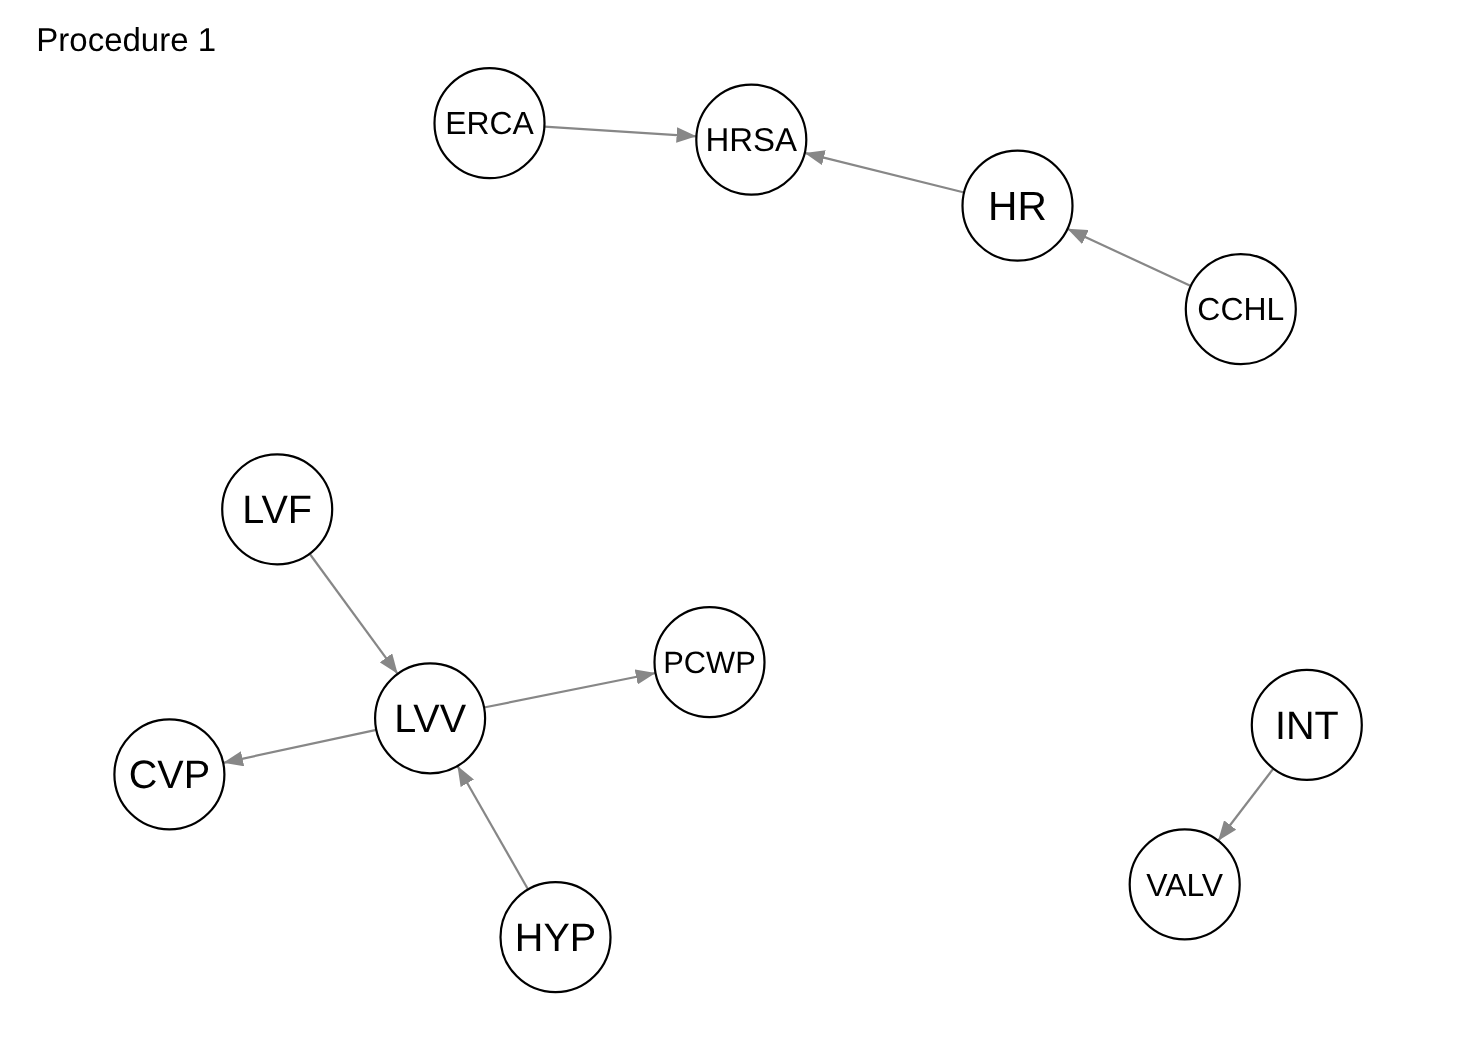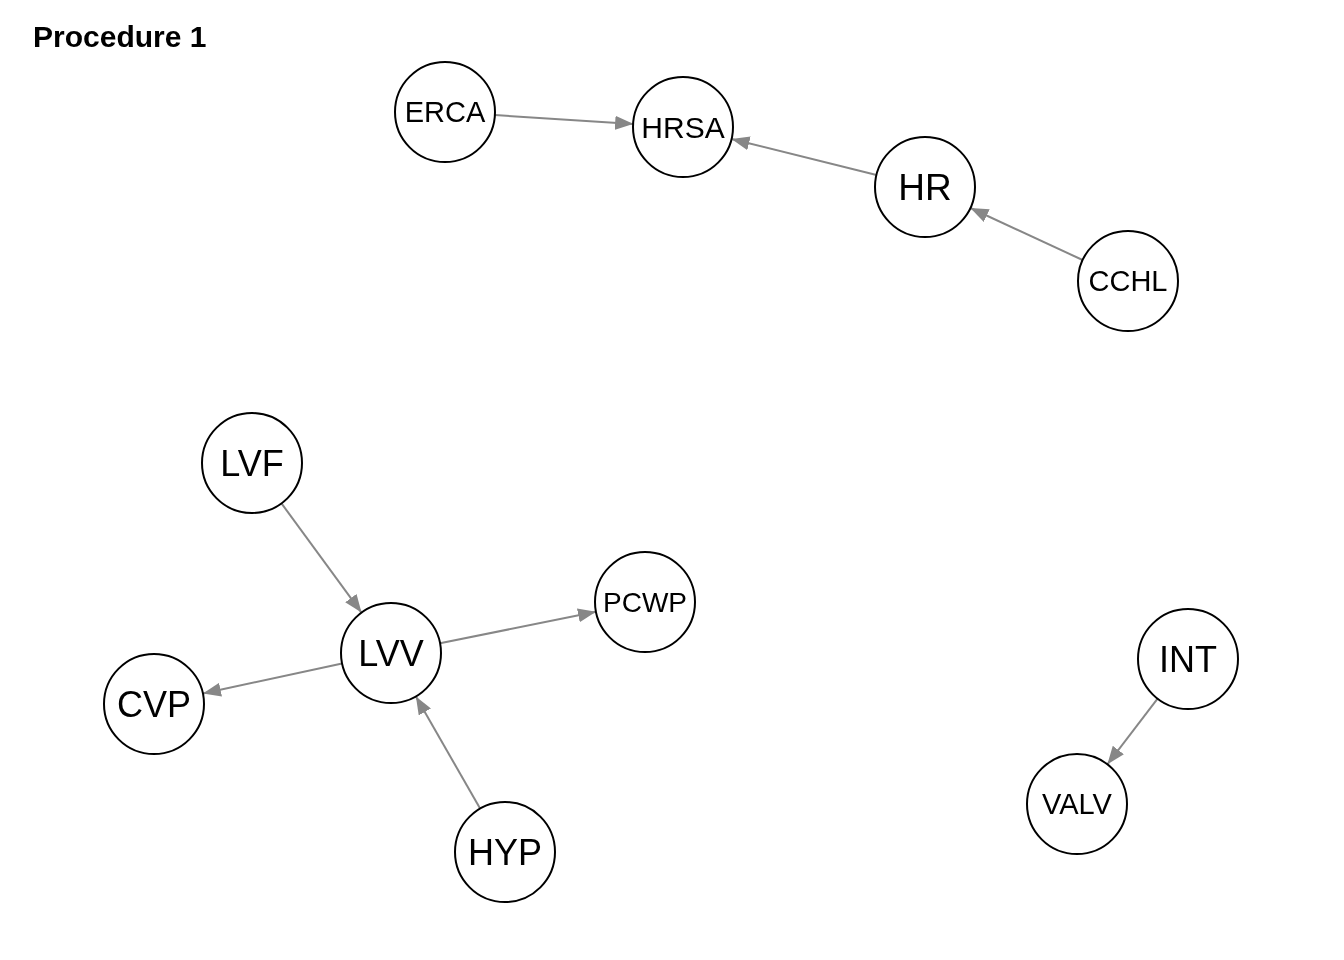--- a/index.html
+++ b/index.html
@@ -18,21 +18,20 @@
     background: #ffffff;
   }
   .plot-title {
     position: absolute;
     left: 33px;
     top: 20px;
     font-size: 30px;
     line-height: 1.1;
     color: #000000;
     white-space: nowrap;
-    font-weight: bold;
   }
   svg.graph {
     position: absolute;
     left: 0;
     top: 0;
   }
   svg.graph text {
     font-family: "Liberation Sans", sans-serif;
     user-select: none;
   }

